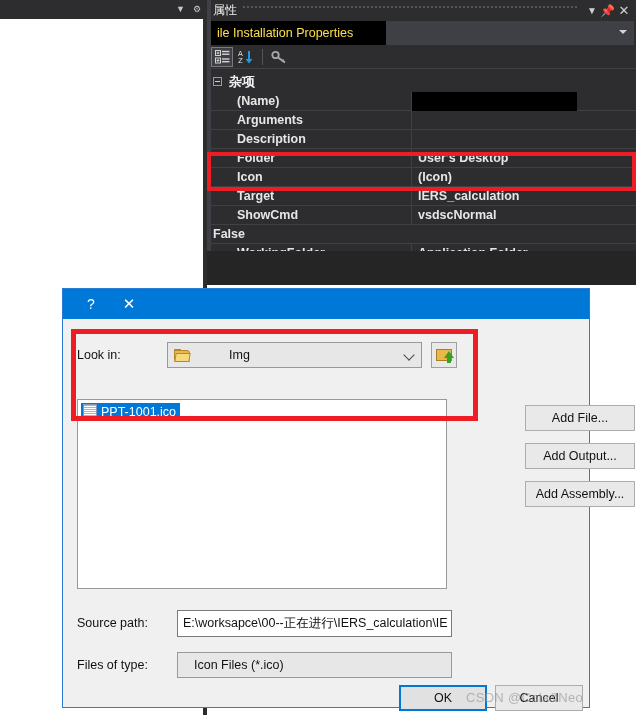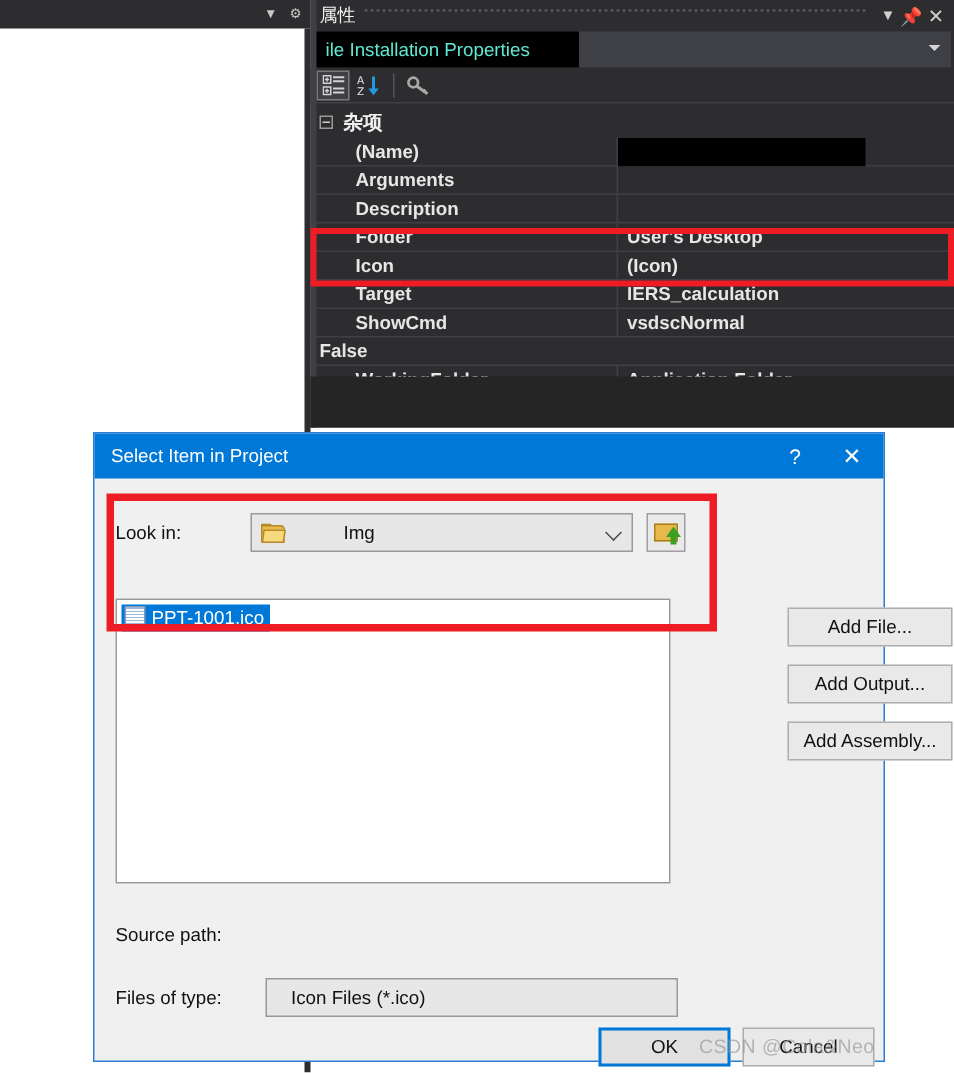--- a/index.html
+++ b/index.html
@@ -49,21 +49,21 @@
   .props-title .tb-icon {
     color: #d0d0d0; font-size: 10px; width: 16px; text-align: center;
     line-height: 1; cursor: default;
   }
   .props-title .pin { font-size: 12px; }
   .props-title .close { font-size: 13px; }
 
   .props-combo {
     position: relative;
     margin: 0 2px; height: 24px; background: #3f3f46;
-    display: flex; align-items: center; color: #5eead4; font-size: 12.5px;
+    display: flex; align-items: center; color: #fde047; font-size: 12.5px;
     padding-left: 8px;
   }
   .props-combo .redact {
     position: absolute; left: 2px; top: 0; width: 175px; height: 24px; background: #000;
   }
   .props-combo .combotext { position: relative; z-index: 1; }
   .props-combo .caret {
     position: absolute; right: 7px; top: 9px;
     width: 0; height: 0; border-left: 4px solid transparent;
     border-right: 4px solid transparent; border-top: 4px solid #d4d4d4;
@@ -357,21 +357,20 @@
       <div class="pval">Application Folder</div>
     </div>
   </div>
 
   <div class="props-footer"></div>
   <div class="hl-props"></div>
 </div>
 
 <div class="dialog">
   <div class="dlg-title">
-    <span class="t">Select Item in Project</span>
     <span class="help">?</span>
     <span class="x">✕</span>
   </div>
 
   <div class="dlg-body">
 
     <div class="row-lookin">
       <span class="lbl lbl-lookin">Look in:</span>
       <div class="combo">
         <span class="folder-ico">
@@ -398,20 +397,21 @@
     </div>
 
     <div class="sidebtns">
       <div class="sbtn">Add File...</div>
       <div class="sbtn">Add Output...</div>
       <div class="sbtn">Add Assembly...</div>
     </div>
 
     <div class="row-srcpath">
       <span class="lbl lbl-src">Source path:</span>
+      <div class="txtbox">E:\worksapce\00--正在进行\IERS_calculation\IE</div>
     </div>
 
     <div class="row-filetype">
       <span class="lbl lbl-src">Files of type:</span>
       <div class="combo-type">
         <span>Icon Files (*.ico)</span>
         <span class="chev"></span>
       </div>
     </div>
 

